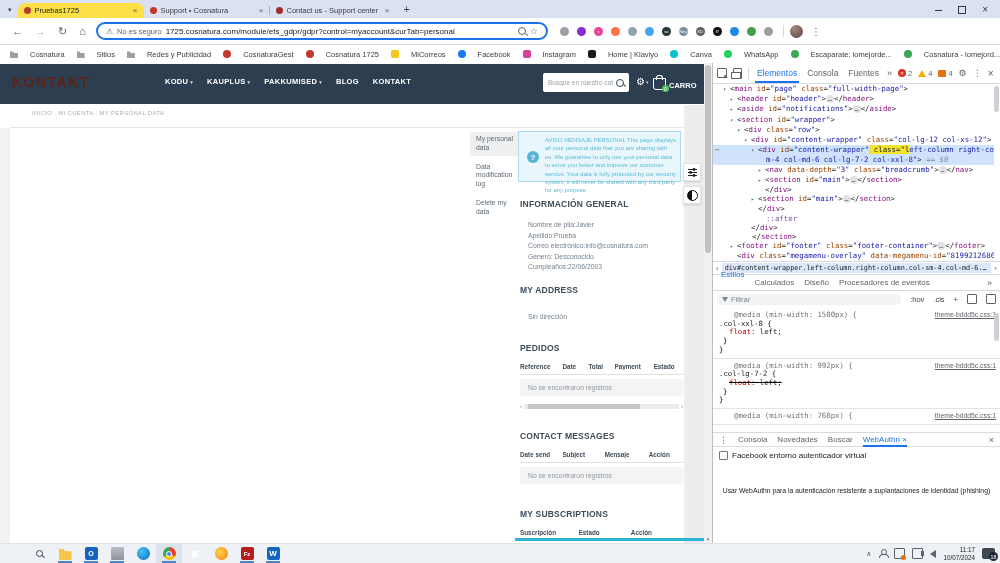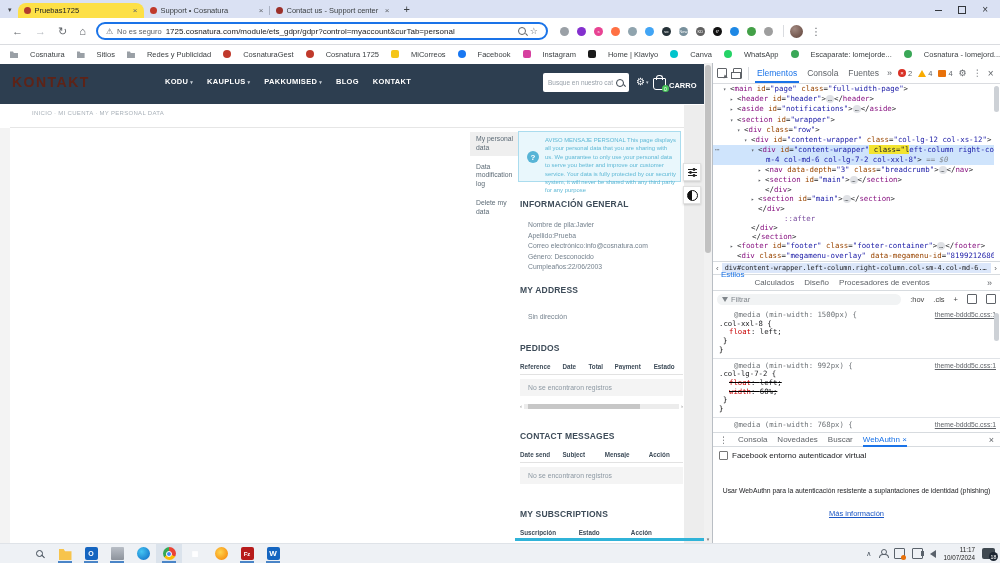--- a/index.html
+++ b/index.html
@@ -441,21 +441,21 @@
           <div class="dl" style="padding-left: 17px;"><span class="arrow">▾</span><span class="tk-p">&lt;</span><span class="tk-t">section</span><span class="tk-a"> id</span><span class="tk-p">=</span><span class="tk-v">"wrapper"</span><span class="tk-p">&gt;</span></div>
           <div class="dl" style="padding-left: 24px;"><span class="arrow">▾</span><span class="tk-p">&lt;</span><span class="tk-t">div</span><span class="tk-a"> class</span><span class="tk-p">=</span><span class="tk-v">"row"</span><span class="tk-p">&gt;</span></div>
           <div class="dl" style="padding-left: 31px;"><span class="arrow">▾</span><span class="tk-p">&lt;</span><span class="tk-t">div</span><span class="tk-a"> id</span><span class="tk-p">=</span><span class="tk-v">"content-wrapper"</span><span class="tk-a"> class</span><span class="tk-p">=</span><span class="tk-v">"col-lg-12 col-xs-12"</span><span class="tk-p">&gt;</span></div>
           <div class="dl sel" style="padding-left: 38px;"><span class="gutter">⋯</span><span class="arrow">▾</span><span class="tk-p">&lt;</span><span class="tk-t">div</span><span class="tk-a"> id</span><span class="tk-p">=</span><span class="tk-v">"content-wrapper"</span><span class="tk-hl"> class="l</span><span class="tk-v">eft-column right-column col-s</span></div>
           <div class="dl sel" style="padding-left: 46px;"><span class="arrow"></span><span class="tk-v">m-4 col-md-6 col-lg-7-2 col-xxl-8"</span><span class="tk-p">&gt; </span><span class="tk-eq">== $0</span></div>
           <div class="dl" style="padding-left: 45px;"><span class="arrow">▸</span><span class="tk-p">&lt;</span><span class="tk-t">nav</span><span class="tk-a"> data-depth</span><span class="tk-p">=</span><span class="tk-v">"3"</span><span class="tk-a"> class</span><span class="tk-p">=</span><span class="tk-v">"breadcrumb"</span><span class="tk-p">&gt;</span><span class="tk-e">…</span><span class="tk-p">&lt;/</span><span class="tk-t">nav</span><span class="tk-p">&gt;</span></div>
           <div class="dl" style="padding-left: 45px;"><span class="arrow">▸</span><span class="tk-p">&lt;</span><span class="tk-t">section</span><span class="tk-a"> id</span><span class="tk-p">=</span><span class="tk-v">"main"</span><span class="tk-p">&gt;</span><span class="tk-e">…</span><span class="tk-p">&lt;/</span><span class="tk-t">section</span><span class="tk-p">&gt;</span></div>
           <div class="dl" style="padding-left: 45px;"><span class="arrow"></span><span class="tk-p">&lt;/</span><span class="tk-t">div</span><span class="tk-p">&gt;</span></div>
           <div class="dl" style="padding-left: 38px;"><span class="arrow">▸</span><span class="tk-p">&lt;</span><span class="tk-t">section</span><span class="tk-a"> id</span><span class="tk-p">=</span><span class="tk-v">"main"</span><span class="tk-p">&gt;</span><span class="tk-e">…</span><span class="tk-p">&lt;/</span><span class="tk-t">section</span><span class="tk-p">&gt;</span></div>
           <div class="dl" style="padding-left: 38px;"><span class="arrow"></span><span class="tk-p">&lt;/</span><span class="tk-t">div</span><span class="tk-p">&gt;</span></div>
-          <div class="dl" style="padding-left: 24px; margin-left: 40px;"><span class="arrow"></span><span class="tk-q">::after</span></div>
+          <div class="dl" style="padding-left: 46px;"><span class="arrow"></span><span class="tk-q">::after</span></div>
           <div class="dl" style="padding-left: 31px;"><span class="arrow"></span><span class="tk-p">&lt;/</span><span class="tk-t">div</span><span class="tk-p">&gt;</span></div>
           <div class="dl" style="padding-left: 32px;"><span class="arrow"></span><span class="tk-p">&lt;/</span><span class="tk-t">section</span><span class="tk-p">&gt;</span></div>
           <div class="dl" style="padding-left: 17px;"><span class="arrow">▸</span><span class="tk-p">&lt;</span><span class="tk-t">footer</span><span class="tk-a"> id</span><span class="tk-p">=</span><span class="tk-v">"footer"</span><span class="tk-a"> class</span><span class="tk-p">=</span><span class="tk-v">"footer-container"</span><span class="tk-p">&gt;</span><span class="tk-e">…</span><span class="tk-p">&lt;/</span><span class="tk-t">footer</span><span class="tk-p">&gt;</span></div>
           <div class="dl" style="padding-left: 17px;"><span class="arrow"></span><span class="tk-p">&lt;</span><span class="tk-t">div</span><span class="tk-a"> class</span><span class="tk-p">=</span><span class="tk-v">"megamenu-overlay"</span><span class="tk-a"> data-megamenu-id</span><span class="tk-p">=</span><span class="tk-v">"8199212686065908"</span></div>
         </div>
       <span class="dt-scroll"></span>
 
       <div class="crumbbar">
         <span class="cb-arrow">‹</span>
         <span class="crumbchip">div#content-wrapper.left-column.right-column.col-sm-4.col-md-6.col-lg-7-2.col-xxl-8</span>
@@ -489,21 +489,20 @@
             <div class="r-sel">.col-xxl-8 {</div>
             <div class="r-prop"><span class="r-name">float</span><span class="tk-p">: </span><span class="r-val">left</span><span class="tk-p">;</span></div>
             <div style="padding-left: 4px;">}</div>
             <div style="padding-left: 0px;">}</div>
           </div>
           <div class="rule">
             <div class="r-media">@media (min-width: 992px) {</div>
             <span class="r-src">theme-bddd5c.css:1</span>
             <div class="r-sel">.col-lg-7-2 {</div>
             <div class="r-prop struck"><span class="r-name">float</span><span class="tk-p">: </span><span class="r-val">left</span><span class="tk-p">;</span></div>
-            <div class="r-prop struck"><span class="r-name">width</span><span class="tk-p">: </span><span class="r-val">60%</span><span class="tk-p">;</span></div>
             <div style="padding-left: 4px;">}</div>
             <div style="padding-left: 0px;">}</div>
           </div>
           <div class="rule">
             <div class="r-media">@media (min-width: 768px) {</div>
             <span class="r-src">theme-bddd5c.css:1</span>
           </div>
         </div>
       <span class="dt-scroll2"></span>
 
@@ -515,21 +514,20 @@
             <span class="d-tab">Buscar</span>
             <span class="d-tab active">WebAuthn<span> ×</span></span>
           </span>
         <span class="d-close">×</span>
       </div>
       <div class="checkrow">
         <span class="cb"></span>
         <span>Facebook entorno autenticador virtual</span>
       </div>
       <div class="wa-msg">Usar WebAuthn para la autenticación resistente a suplantaciones de identidad (phishing)</div>
-      <div class="wa-link">Más información</div>
     </div>
   </div>
 
   <div class="taskbar">
     <div id="task-icons">
         <span class="task">
           <span class="tic ic-start">
             <span></span>
             <span></span>
             <span></span>

